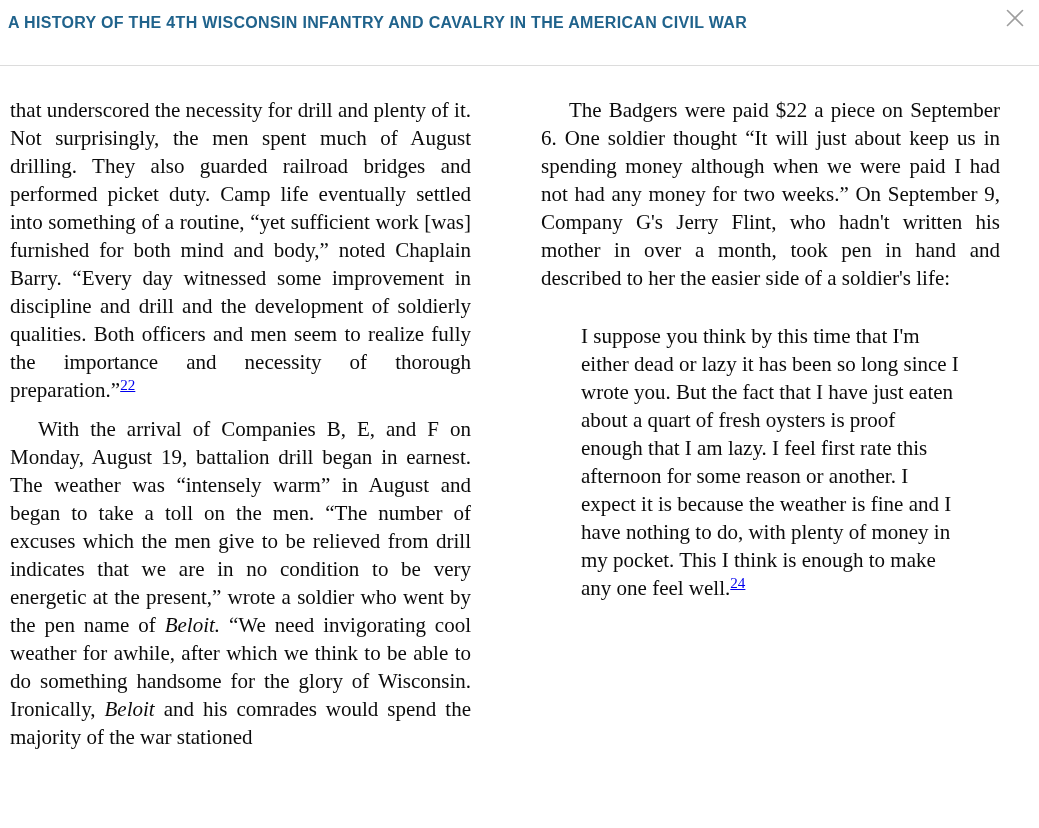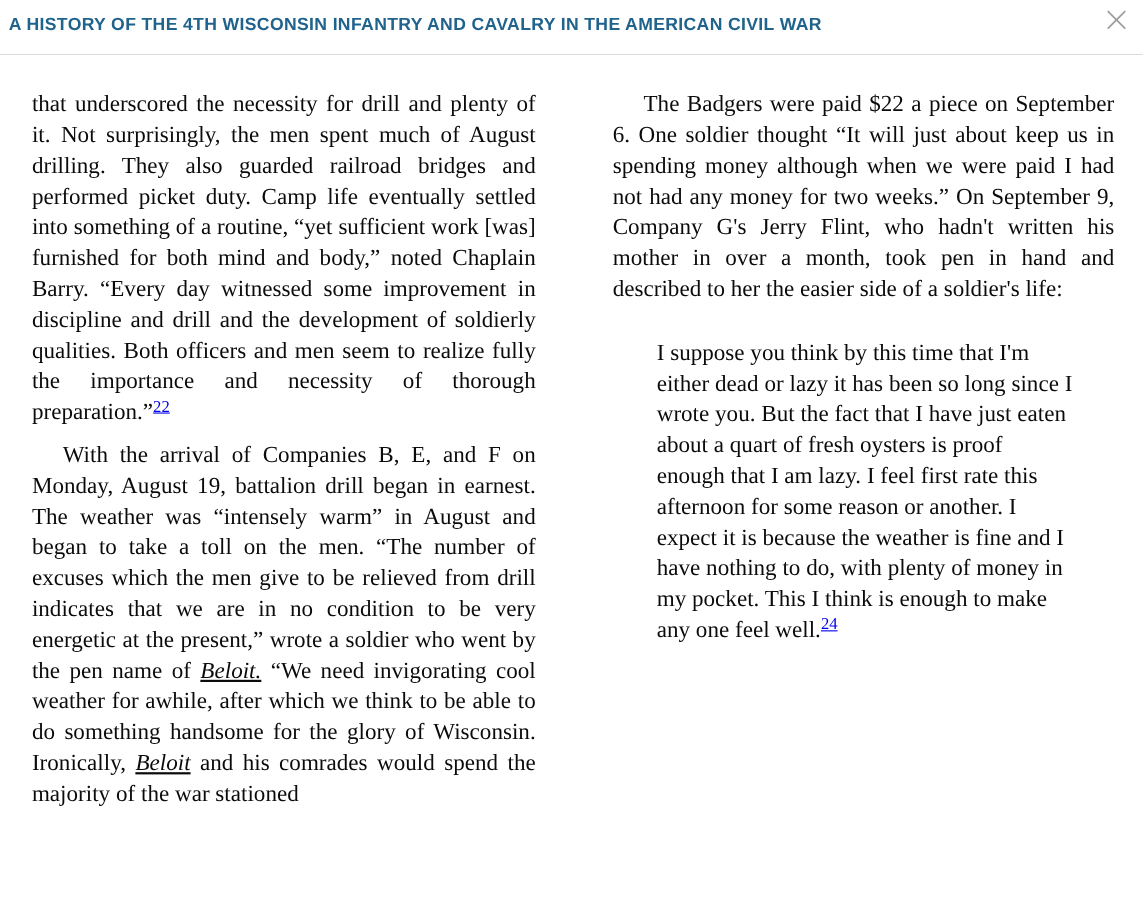--- a/index.html
+++ b/index.html
@@ -10,37 +10,37 @@
     --color-border:#dcdcdc;
   }
   *{box-sizing:border-box;}
   html,body{margin:0;padding:0;}
   body{
     width:1039px;height:828px;overflow:hidden;background:#ffffff;
     font-family:"Liberation Serif","DejaVu Serif",serif;
     color:var(--color-text);
   }
   .reader-header{
-    position:relative;height:50px;background:#ffffff;
+    position:relative;height:66px;background:#ffffff;
     border-bottom:1px solid var(--color-border);
   }
   .reader-title{
     position:absolute;left:8px;top:14px;
     font-family:"Liberation Sans","DejaVu Sans",sans-serif;
     font-weight:bold;font-size:16px;letter-spacing:0.02em;
     color:var(--color-title);white-space:nowrap;
   }
   .close-btn{
     position:absolute;right:13px;top:7px;width:22px;height:22px;
     display:flex;align-items:center;justify-content:center;
     background:none;border:none;padding:0;cursor:pointer;
   }
   .reading-pane{
     display:flex;
-    padding:30px 26px 0 29px;
+    padding:30px 26px 0 10px;
     gap:70px;
   }
   .column{
     width:461px;
     font-size:21px;line-height:28px;
     text-align:justify;
   }
   .column.right{width:459px;}
   .column p{margin:0;}
   .column p + p{margin-top:11px;}
@@ -50,21 +50,21 @@
     text-align:left;
   }
   sup.fn{
     color:var(--color-link);
     text-decoration:underline;
     font-size:0.72em;
     line-height:0;
     vertical-align:0.45em;
     cursor:pointer;
   }
-  i{font-style:italic;text-decoration:underline;}
+  i{font-style:italic;}
 </style>
 </head>
 <body>
 
 <header class="reader-header">
   <div class="reader-title">A HISTORY OF THE 4TH WISCONSIN INFANTRY AND CAVALRY IN THE AMERICAN CIVIL WAR</div>
   <button class="close-btn">
     <span style="display:flex;">
       <svg width="18" height="18" viewBox="0 0 18 18">
         <path d="M1.5 1.5 L16.5 16.5 M16.5 1.5 L1.5 16.5" fill="none" style="stroke:var(--color-close);" stroke-width="1.6" stroke-linecap="round"></path>

